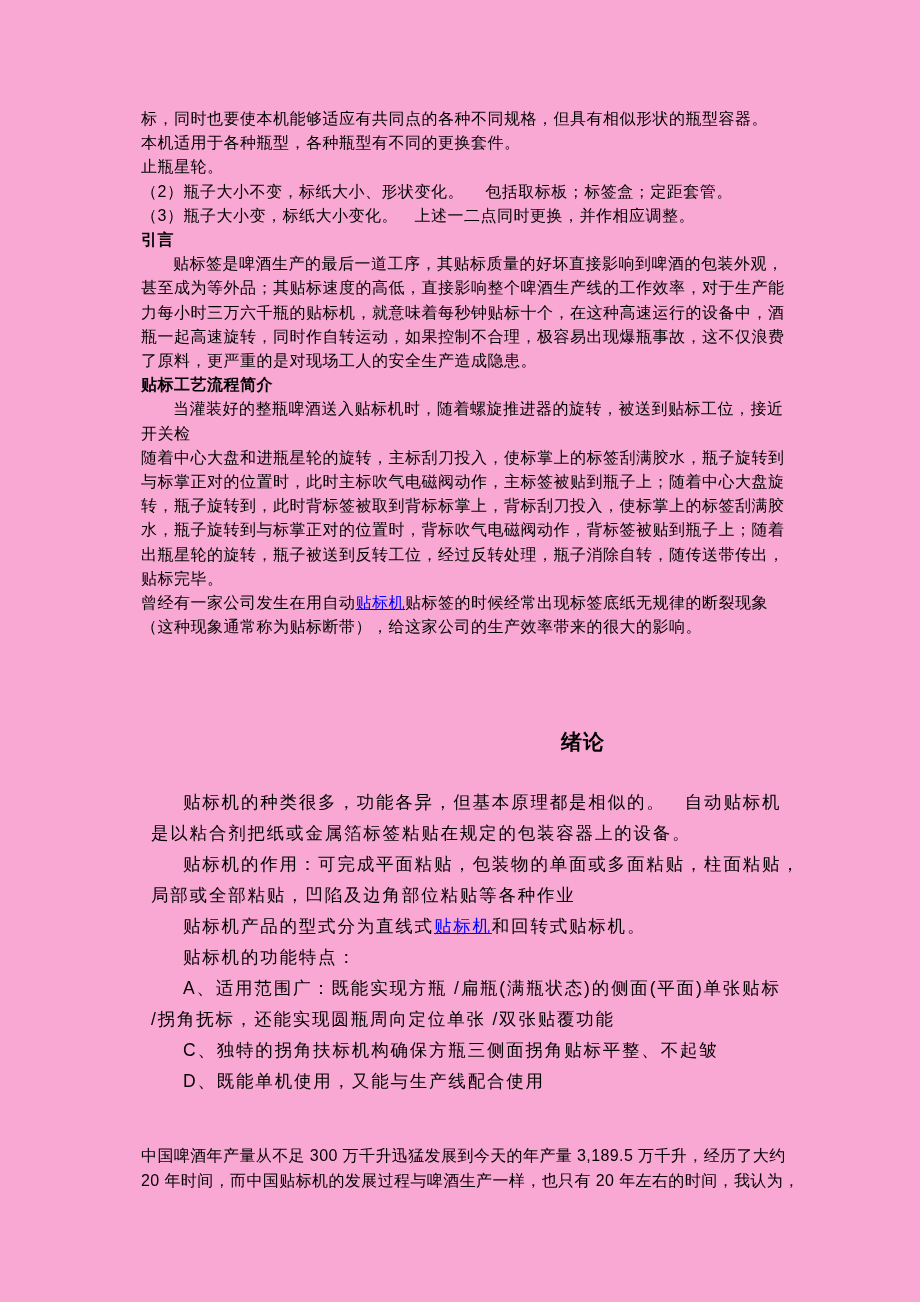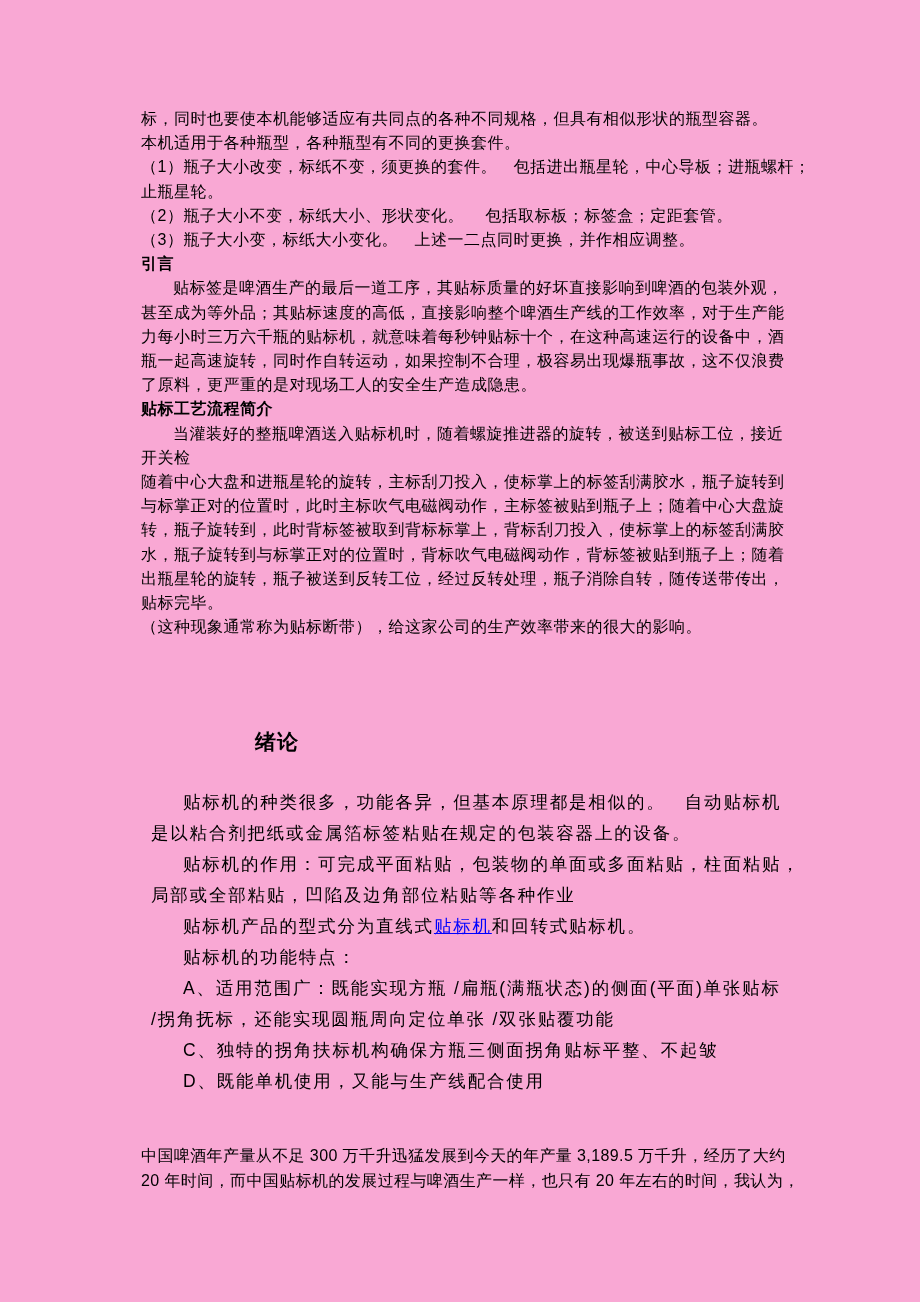--- a/index.html
+++ b/index.html
@@ -27,20 +27,21 @@
     line-height: 24.2px;
     letter-spacing: 0.5px;
   }
   #chapter-heading {
     top: 727px;
     padding-left: 114px;
     font-size: 21px;
     font-weight: bold;
     line-height: 30px;
     letter-spacing: 1px;
+    text-align: center;
   }
   #main-block {
     top: 787px;
     font-size: 17.5px;
     line-height: 31px;
     letter-spacing: 1.8px;
     margin-left: 10px;
   }
   #tail-block {
     top: 1126px;
@@ -64,39 +65,39 @@
     cursor: pointer;
   }
 </style>
 </head>
 <body>
 
 <div class="page">
   <div id="intro-block" class="textblock">
       <div class="line"><span>标，同时也要使本机能够适应有共同点的各种不同规格，但具有相似形状的瓶型容器。</span></div>
       <div class="line"><span>本机适用于各种瓶型，各种瓶型有不同的更换套件。</span></div>
-      <div class="line"><span>（1）瓶子大小改变，标纸不变，须更换的套件。　包括进出瓶星轮，中心导板；进瓶螺杆；</span></div>
       <div class="line"><span>止瓶星轮。</span></div>
       <div class="line"><span>（2）瓶子大小不变，标纸大小、形状变化。　 包括取标板；标签盒；定距套管。</span></div>
       <div class="line"><span>（3）瓶子大小变，标纸大小变化。　上述一二点同时更换，并作相应调整。</span></div>
       <div class="line bold"><span>引言</span></div>
       <div class="line indent"><span>贴标签是啤酒生产的最后一道工序，其贴标质量的好坏直接影响到啤酒的包装外观，</span></div>
       <div class="line"><span>甚至成为等外品；其贴标速度的高低，直接影响整个啤酒生产线的工作效率，对于生产能</span></div>
       <div class="line"><span>力每小时三万六千瓶的贴标机，就意味着每秒钟贴标十个，在这种高速运行的设备中，酒</span></div>
       <div class="line"><span>瓶一起高速旋转，同时作自转运动，如果控制不合理，极容易出现爆瓶事故，这不仅浪费</span></div>
       <div class="line"><span>了原料，更严重的是对现场工人的安全生产造成隐患。</span></div>
       <div class="line bold"><span>贴标工艺流程简介</span></div>
       <div class="line indent"><span>当灌装好的整瓶啤酒送入贴标机时，随着螺旋推进器的旋转，被送到贴标工位，接近</span></div>
       <div class="line"><span>开关检</span></div>
       <div class="line"><span>随着中心大盘和进瓶星轮的旋转，主标刮刀投入，使标掌上的标签刮满胶水，瓶子旋转到</span></div>
       <div class="line"><span>与标掌正对的位置时，此时主标吹气电磁阀动作，主标签被贴到瓶子上；随着中心大盘旋</span></div>
       <div class="line"><span>转，瓶子旋转到，此时背标签被取到背标标掌上，背标刮刀投入，使标掌上的标签刮满胶</span></div>
       <div class="line"><span>水，瓶子旋转到与标掌正对的位置时，背标吹气电磁阀动作，背标签被贴到瓶子上；随着</span></div>
       <div class="line"><span>出瓶星轮的旋转，瓶子被送到反转工位，经过反转处理，瓶子消除自转，随传送带传出，</span></div>
       <div class="line"><span>贴标完毕。</span></div>
+      <div class="line"><span>曾经有一家公司发生在用自动</span><span class="doc-link" style="color: rgb(0, 0, 255);">贴标机</span><span>贴标签的时候经常出现标签底纸无规律的断裂现象</span></div>
       <div class="line"><span>（这种现象通常称为贴标断带），给这家公司的生产效率带来的很大的影响。</span></div>
     </div>
 
   <div id="chapter-heading" class="textblock">绪论</div>
 
   <div id="main-block" class="textblock">
       <div class="line indent"><span>贴标机的种类很多，功能各异，但基本原理都是相似的。　自动贴标机</span></div>
       <div class="line"><span>是以粘合剂把纸或金属箔标签粘贴在规定的包装容器上的设备。</span></div>
       <div class="line indent"><span>贴标机的作用：可完成平面粘贴，包装物的单面或多面粘贴，柱面粘贴，</span></div>
       <div class="line"><span>局部或全部粘贴，凹陷及边角部位粘贴等各种作业</span></div>

